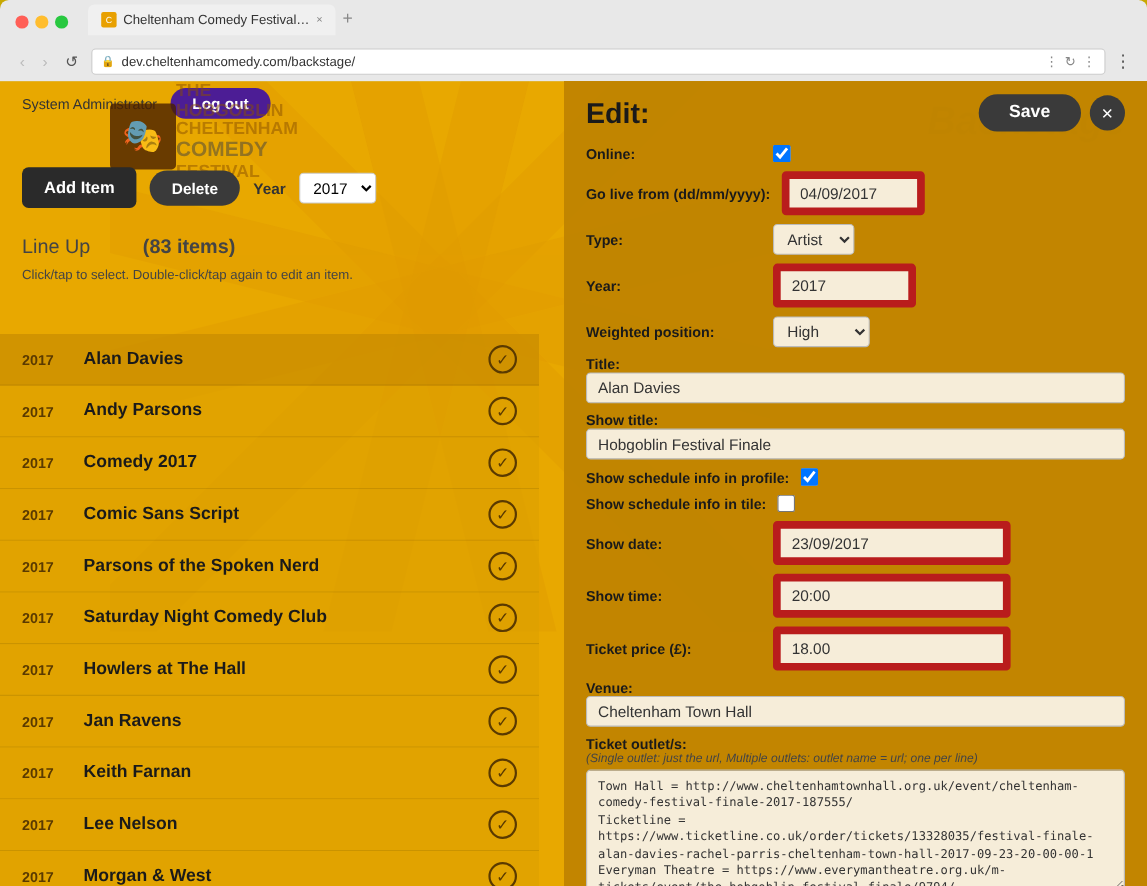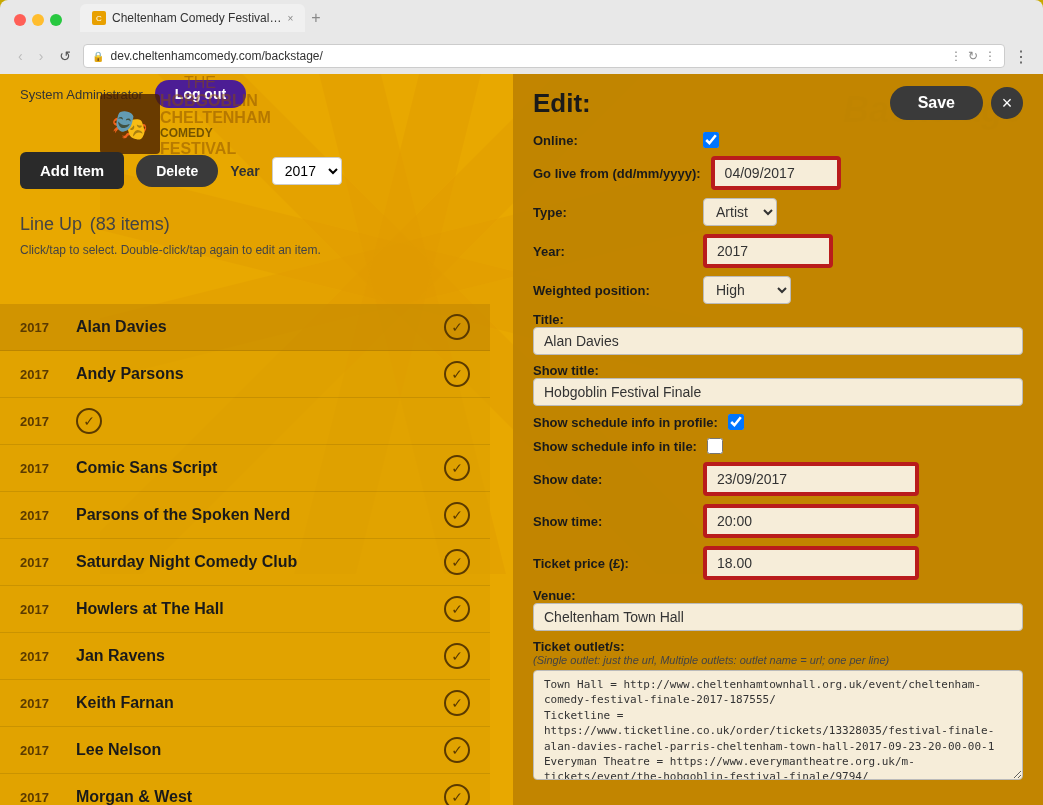--- a/index.html
+++ b/index.html
@@ -347,21 +347,21 @@
       gap: 10px;
     }
     .form-label {
       font-size: 13px;
       font-weight: 600;
       color: #1a1a1a;
       min-width: 160px;
     }
     .form-input {
       background: rgba(255,255,255,0.85);
-      border: 4px solid #b91c1c;
+      border: 7px solid #b91c1c;
       border-radius: 4px;
       padding: 5px 10px;
       font-size: 14px;
       color: #333;
     }
     .form-input.medium {
       width: 216px;
     }
     .form-input.small {
       width: 130px;
@@ -477,24 +477,24 @@
 
   <div class="admin-bar">
     <span class="admin-name">System Administrator</span>
     <button class="logout-btn">Log out</button>
     <span class="backstage-label">Backstage</span>
   </div>
 
   <div class="left-panel">
 
     <div style="position:absolute;top:0;left:160px;z-index:1;opacity:0.5;pointer-events:none;">
-      <div style="font-size:16px;font-weight:400;color:#8a5000;line-height:1.1;margin-left:24px;">THE</div>
+      <div style="font-size:16px;font-weight:700;color:#8a5000;line-height:1.1;">THE</div>
       <div style="font-size:16px;font-weight:900;color:#8a5000;line-height:1.1;">HOBGOBLIN</div>
       <div style="font-size:16px;font-weight:900;color:#8a5000;line-height:1.1;">CHELTENHAM</div>
-      <div style="font-size:12px;font-weight:900;color:#000000;line-height:1.1;">COMEDY</div>
+      <div style="font-size:19px;font-weight:900;color:#404040;line-height:1.1;">COMEDY</div>
       <div style="font-size:16px;font-weight:900;color:#8a5000;line-height:1.1;">FESTIVAL</div>
     </div>
 
     <div style="position:absolute;top:20px;left:100px;width:60px;height:60px;background:#4a2000;border-radius:4px;display:flex;align-items:center;justify-content:center;z-index:2;opacity:0.8;">
       <span style="font-size:30px;">🎭</span>
     </div>
 
     <div class="toolbar" style="margin-top: 70px;">
       <button class="add-item-btn">Add Item</button>
       <button class="delete-btn">Delete</button>
@@ -502,38 +502,39 @@
       <select class="year-select">
         <option>2017</option>
         <option>2016</option>
         <option>2015</option>
       </select>
     </div>
 
     <div class="lineup-title">
       <h2>
         <span>Line Up</span>
-        <span style="font-size:18px;font-weight:400;color:#444;">(83 items)</span>
+        <span style="font-size:18px;font-weight:700;color:#444;margin-left:40px;">(83 items)</span>
       </h2>
     </div>
     <div class="lineup-hint">Click/tap to select. Double-click/tap again to edit an item.</div>
 
     <div class="list-container" id="list-container">
     <div class="list-item selected">
           <span class="item-year">2017</span>
           <span class="item-name">Alan Davies</span>
           <div class="checkmark">✓</div>
         </div>
         <div class="list-item">
           <span class="item-year">2017</span>
           <span class="item-name">Andy Parsons</span>
           <div class="checkmark">✓</div>
         </div>
         <div class="list-item">
           <span class="item-year">2017</span>
+          <span class="item-name">Comedy 2017</span>
           <div class="checkmark">✓</div>
         </div>
         <div class="list-item">
           <span class="item-year">2017</span>
           <span class="item-name">Comic Sans Script</span>
           <div class="checkmark">✓</div>
         </div>
         <div class="list-item">
           <span class="item-year">2017</span>
           <span class="item-name">Parsons of the Spoken Nerd</span>

